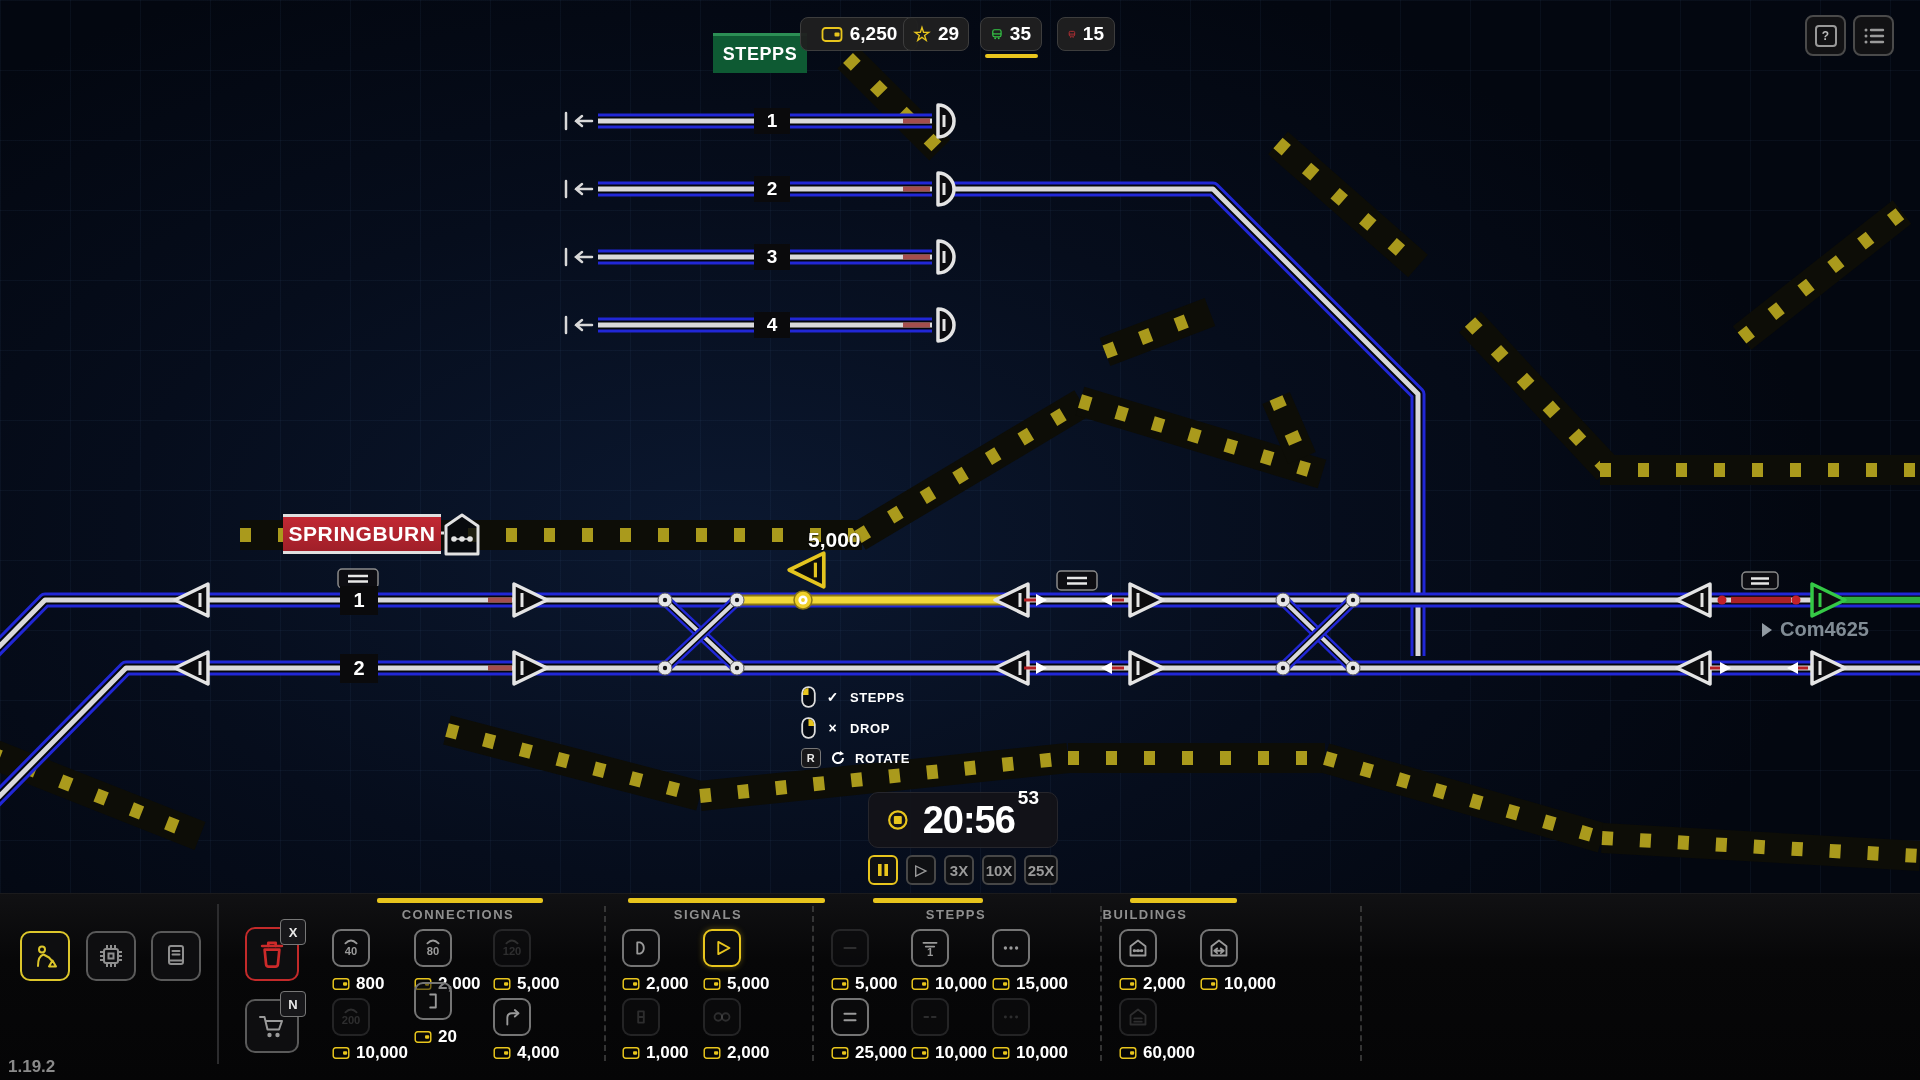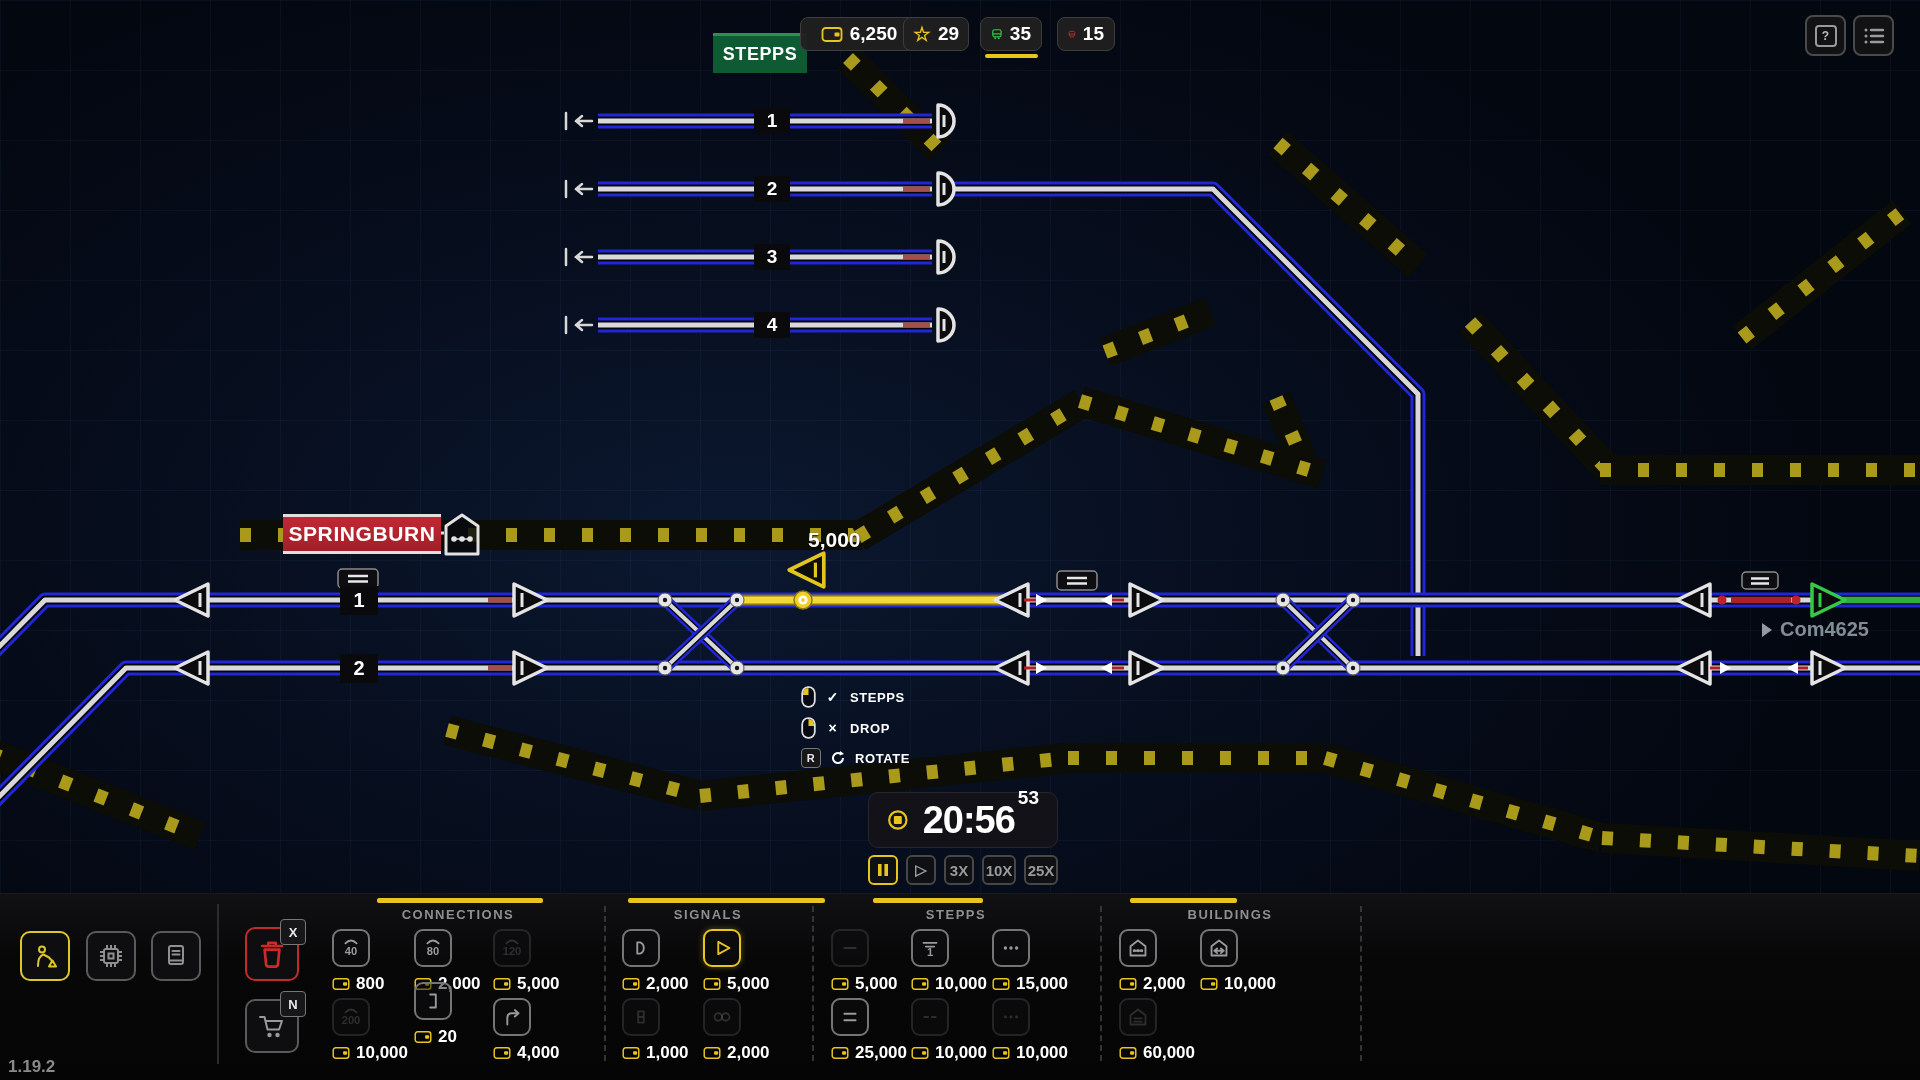--- a/index.html
+++ b/index.html
@@ -550,21 +550,21 @@
           <circle cx="20.5" cy="22" r="2.2" fill="#9a9a9a"></circle>
       </svg>
     </div>
     <div class="abs keycap" style="left:280px;top:97px;width:26px;height:26px;font-size:13px">N</div>
 
     <div class="abs version" style="left:8px;top:163px">1.19.2</div>
 
     <div class="abs sec-title" style="left:378px;top:13px;width:160px">CONNECTIONS</div>
     <div class="abs sec-title" style="left:628px;top:13px;width:160px">SIGNALS</div>
     <div class="abs sec-title" style="left:876px;top:13px;width:160px">STEPPS</div>
-    <div class="abs sec-title" style="left:1150px;top:13px;width:160px">BUILDINGS</div>
+    <div class="abs sec-title" style="left:1065px;top:13px;width:160px">BUILDINGS</div>
 
     <div class="abs shop-item" style="left:377px;top:35px">
       <div class="icon-box">
           <svg width="28" height="28" viewBox="0 0 30 30">
         <path d="M9,10 Q15,4 21,10"></path>
             <text x="15" y="23" text-anchor="middle">40</text>
           </svg>
         </div>
       <div class="price">
           <svg class="wallet-y" width="18" height="14" viewBox="0 0 22 17">

